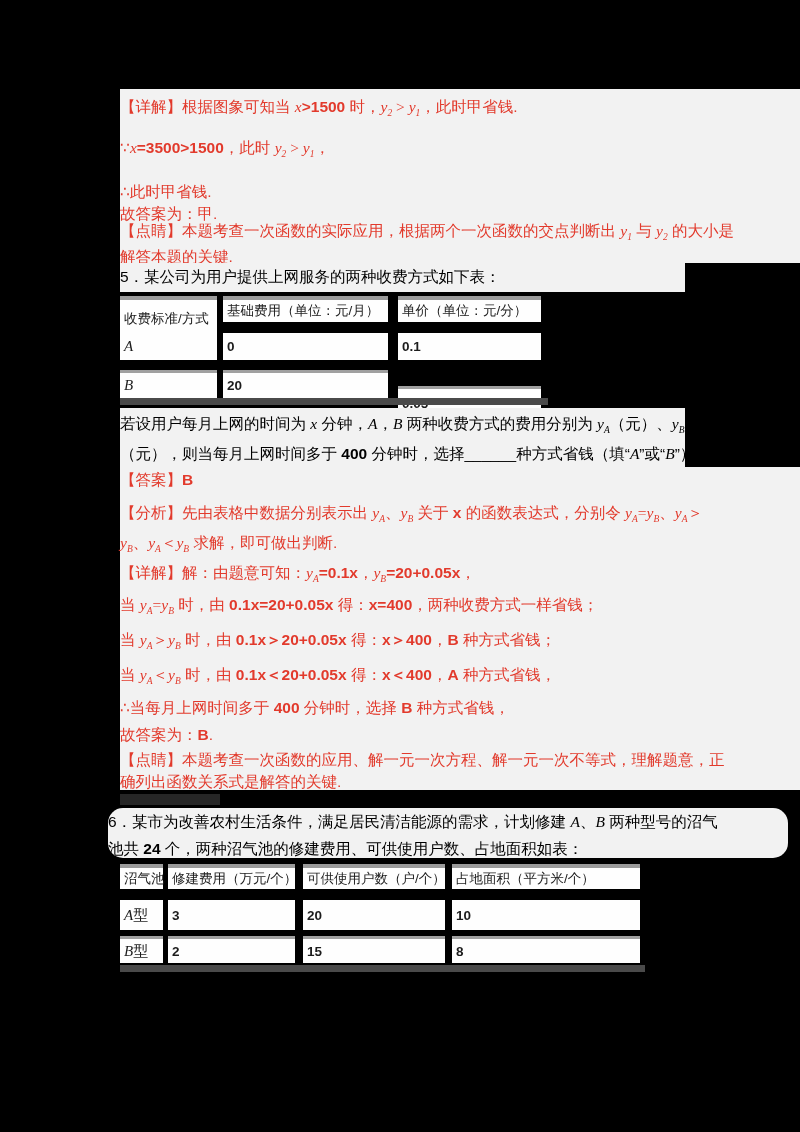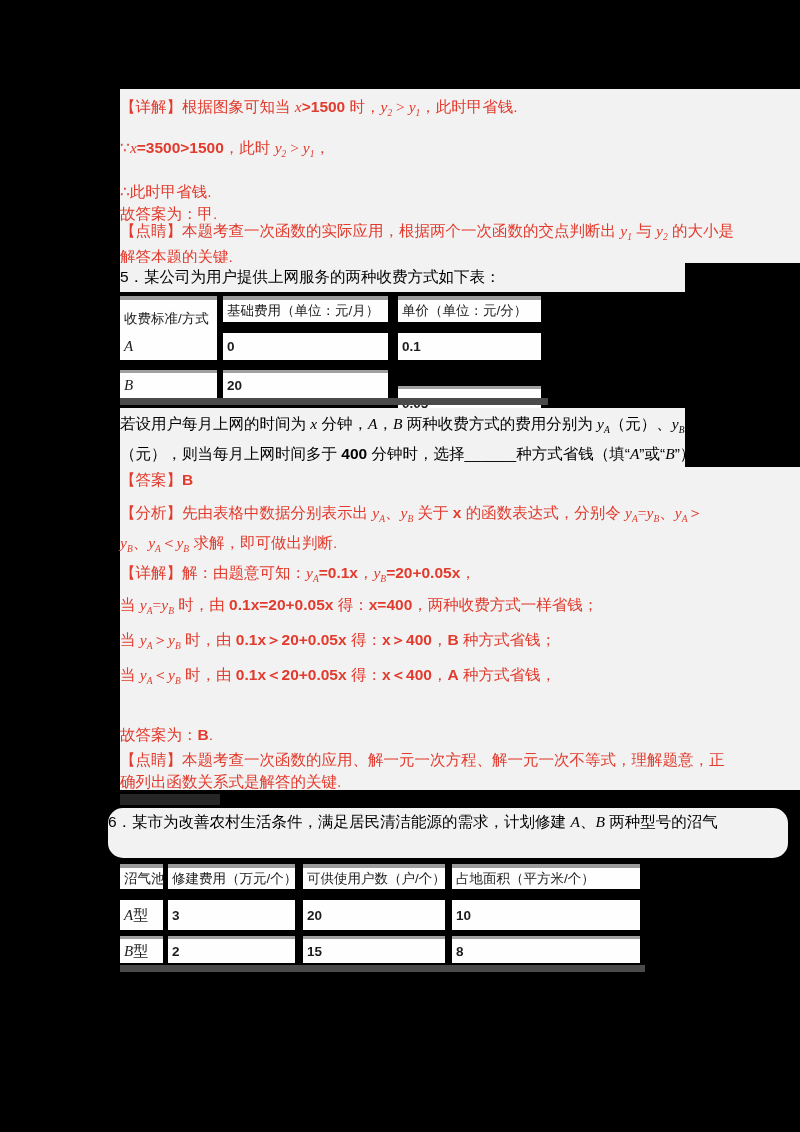--- a/index.html
+++ b/index.html
@@ -66,29 +66,31 @@
   </div>
 
   <div class="block" style="left:120px;top:467px;width:680px;height:323px;">
     <div class="line red" style="top:3px;"><span class="seg-t">【答案】</span><span class="seg-n">B</span></div>
     <div class="line red" style="top:36px;"><span class="seg-t">【分析】先由表格中数据分别表示出 </span><span class="seg-v">y</span><sub>A</sub><span class="seg-t">、</span><span class="seg-v">y</span><sub>B</sub><span class="seg-t"> 关于 </span><span class="seg-n">x</span><span class="seg-t"> 的函数表达式，分别令 </span><span class="seg-v">y</span><sub>A</sub><span class="seg-m">=</span><span class="seg-v">y</span><sub>B</sub><span class="seg-t">、</span><span class="seg-v">y</span><sub>A</sub><span class="seg-m">＞</span></div>
     <div class="line red" style="top:66px;"><span class="seg-v">y</span><sub>B</sub><span class="seg-t">、</span><span class="seg-v">y</span><sub>A</sub><span class="seg-m">＜</span><span class="seg-v">y</span><sub>B</sub><span class="seg-t"> 求解，即可做出判断.</span></div>
     <div class="line red" style="top:96px;"><span class="seg-t">【详解】解：由题意可知：</span><span class="seg-v">y</span><sub>A</sub><span class="seg-n">=0.1x</span><span class="seg-t">，</span><span class="seg-v">y</span><sub>B</sub><span class="seg-n">=20+0.05x</span><span class="seg-t">，</span></div>
     <div class="line red" style="top:128px;"><span class="seg-t">当 </span><span class="seg-v">y</span><sub>A</sub><span class="seg-m">=</span><span class="seg-v">y</span><sub>B</sub><span class="seg-t"> 时，由 </span><span class="seg-n">0.1x=20+0.05x</span><span class="seg-t"> 得：</span><span class="seg-n">x=400</span><span class="seg-t">，两种收费方式一样省钱；</span></div>
     <div class="line red" style="top:163px;"><span class="seg-t">当 </span><span class="seg-v">y</span><sub>A</sub><span class="seg-m">＞</span><span class="seg-v">y</span><sub>B</sub><span class="seg-t"> 时，由 </span><span class="seg-n">0.1x＞20+0.05x</span><span class="seg-t"> 得：</span><span class="seg-n">x＞400</span><span class="seg-t">，</span><span class="seg-n">B</span><span class="seg-t"> 种方式省钱；</span></div>
     <div class="line red" style="top:198px;"><span class="seg-t">当 </span><span class="seg-v">y</span><sub>A</sub><span class="seg-m">＜</span><span class="seg-v">y</span><sub>B</sub><span class="seg-t"> 时，由 </span><span class="seg-n">0.1x＜20+0.05x</span><span class="seg-t"> 得：</span><span class="seg-n">x＜400</span><span class="seg-t">，</span><span class="seg-n">A</span><span class="seg-t"> 种方式省钱，</span></div>
+    <div class="line red" style="top:231px;"><span class="seg-t">∴当每月上网时间多于 </span><span class="seg-n">400</span><span class="seg-t"> 分钟时，选择 </span><span class="seg-n">B</span><span class="seg-t"> 种方式省钱，</span></div>
     <div class="line red" style="top:258px;"><span class="seg-t">故答案为：</span><span class="seg-n">B</span><span class="seg-t">.</span></div>
     <div class="line red" style="top:283px;"><span class="seg-t">【点睛】本题考查一次函数的应用、解一元一次方程、解一元一次不等式，理解题意，正</span></div>
     <div class="line red" style="top:305px;"><span class="seg-t">确列出函数关系式是解答的关键.</span></div>
   </div>
 
   <div class="strip" style="left:120px;top:794px;width:100px;height:11px;"></div>
 
   <div class="block" style="left:108px;top:808px;width:680px;height:50px;border-radius:15px;">
     <div class="line" style="top:4px;"><span class="seg-t">6．某市为改善农村生活条件，满足居民清洁能源的需求，计划修建 </span><span class="seg-v">A</span><span class="seg-t">、</span><span class="seg-v">B</span><span class="seg-t"> 两种型号的沼气</span></div>
+    <div class="line" style="top:31px;"><span class="seg-t">池共 </span><span class="seg-n">24</span><span class="seg-t"> 个，两种沼气池的修建费用、可供使用户数、占地面积如表：</span></div>
   </div>
 
   <div>
     <div class="cell hdr" style="left:120px;top:864px;width:43px;height:25px;">沼气池</div>
     <div class="cell hdr" style="left:168px;top:864px;width:127px;height:25px;">修建费用（万元/个）</div>
     <div class="cell hdr" style="left:303px;top:864px;width:142px;height:25px;">可供使用户数（户/个）</div>
     <div class="cell hdr" style="left:452px;top:864px;width:188px;height:25px;">占地面积（平方米/个）</div>
 
     <div class="cell var" style="left:120px;top:900px;width:43px;height:30px;">
         <span class="seg-v">A</span>

